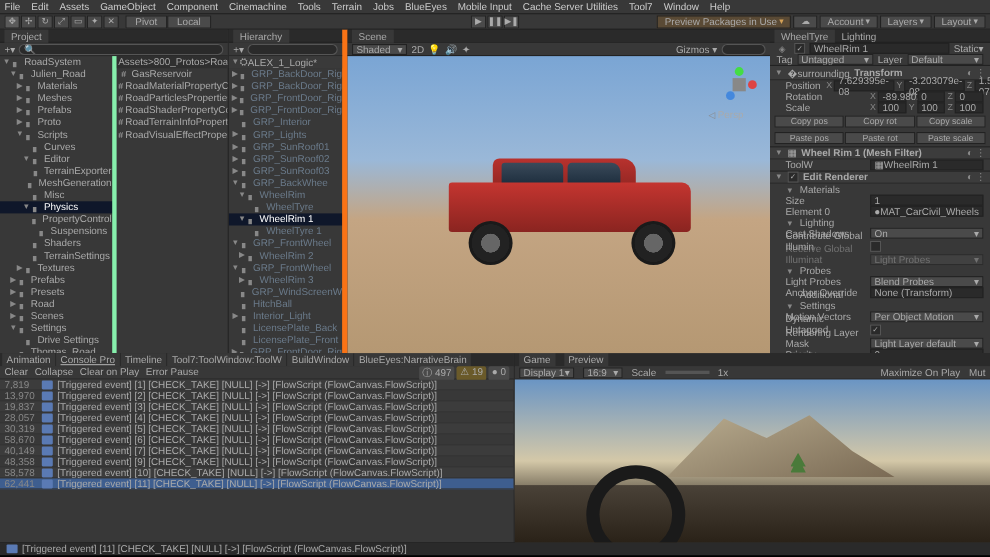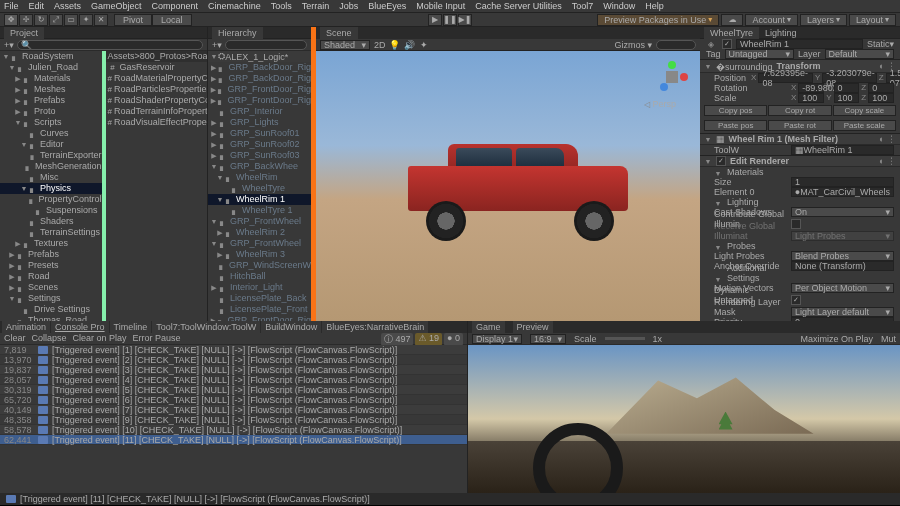--- a/index.html
+++ b/index.html
@@ -450,21 +450,21 @@
           <span class="log-time">28,057</span>
           <div class="log-ic"></div>
           <span>[Triggered event] [4] [CHECK_TAKE] [NULL] [-&gt;] [FlowScript (FlowCanvas.FlowScript)]</span>
         </div>
         <div class="log-row">
           <span class="log-time">30,319</span>
           <div class="log-ic"></div>
           <span>[Triggered event] [5] [CHECK_TAKE] [NULL] [-&gt;] [FlowScript (FlowCanvas.FlowScript)]</span>
         </div>
         <div class="log-row">
-          <span class="log-time">65,720</span>
+          <span class="log-time">58,670</span>
           <div class="log-ic"></div>
           <span>[Triggered event] [6] [CHECK_TAKE] [NULL] [-&gt;] [FlowScript (FlowCanvas.FlowScript)]</span>
         </div>
         <div class="log-row">
           <span class="log-time">40,149</span>
           <div class="log-ic"></div>
           <span>[Triggered event] [7] [CHECK_TAKE] [NULL] [-&gt;] [FlowScript (FlowCanvas.FlowScript)]</span>
         </div>
         <div class="log-row">
           <span class="log-time">48,358</span>

